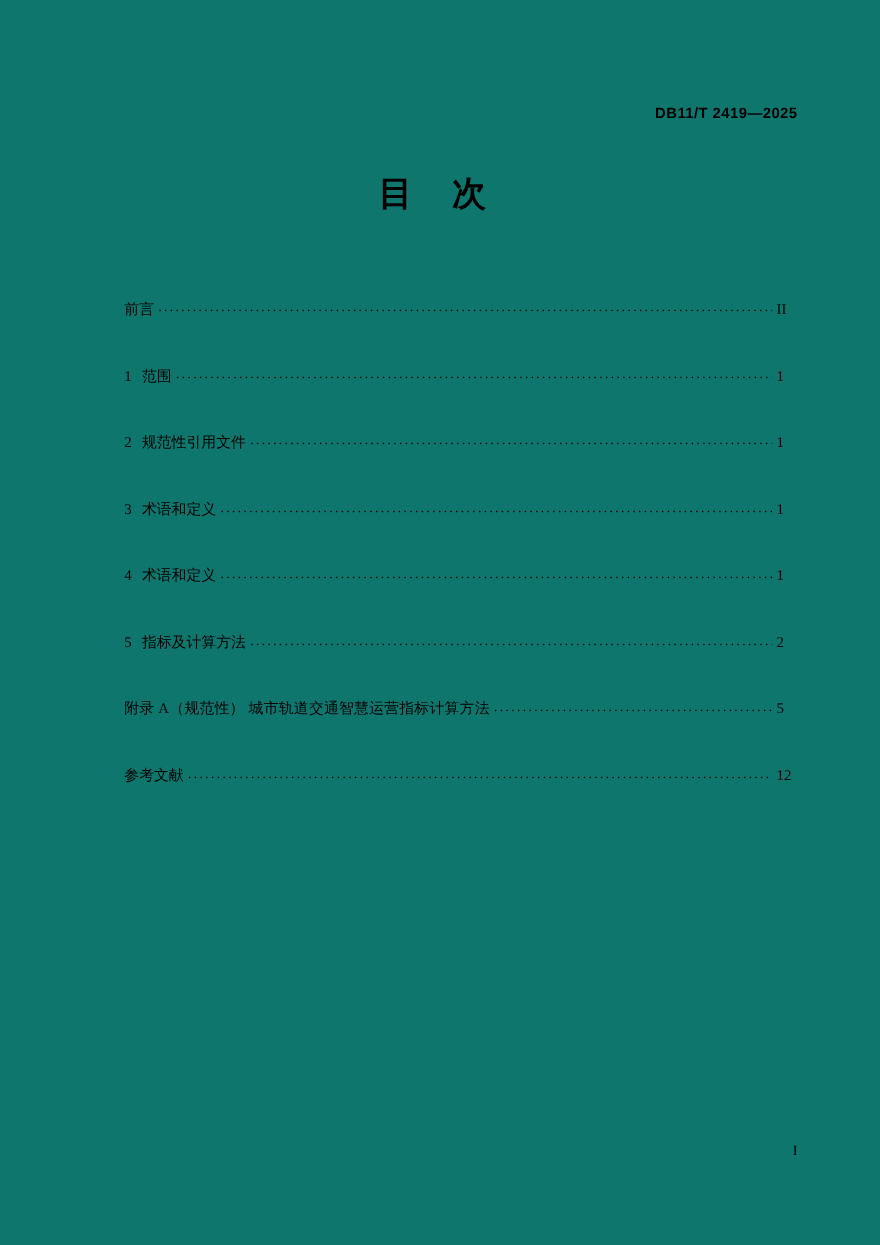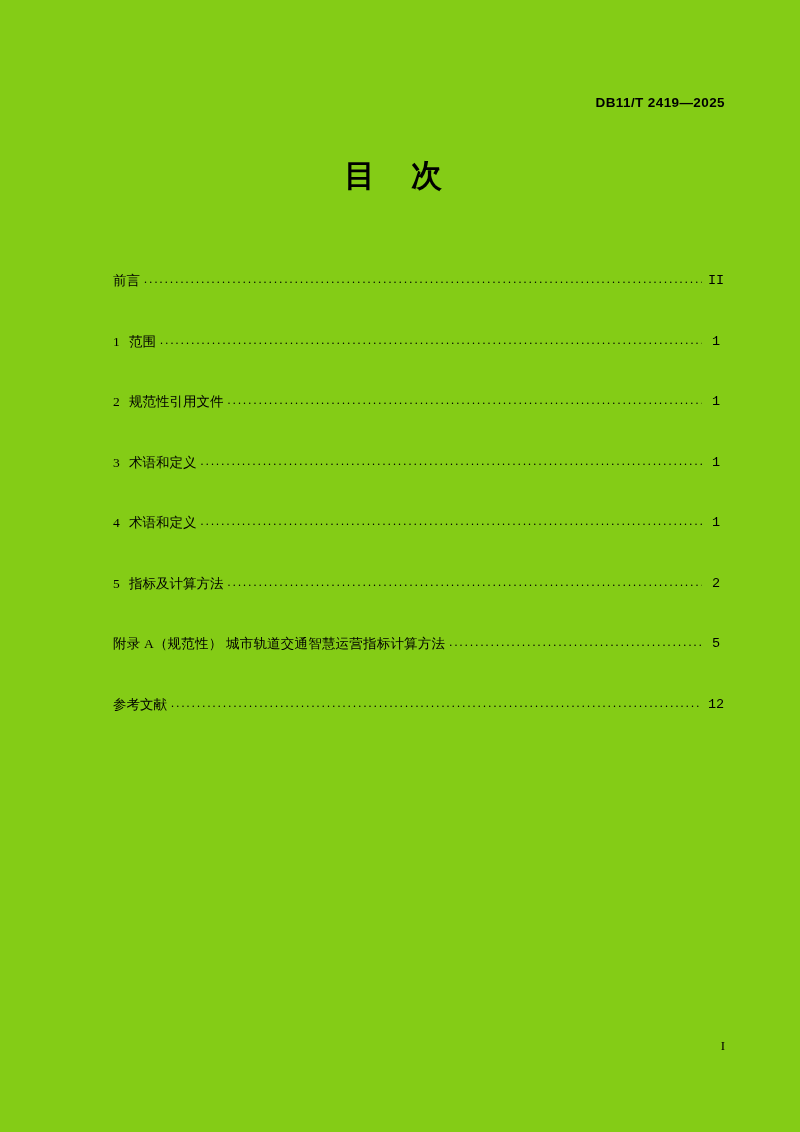--- a/index.html
+++ b/index.html
@@ -9,21 +9,21 @@
   }
   body {
     font-family: "Liberation Serif", "DejaVu Serif", serif;
     color: #000000;
   }
   .page {
     position: relative;
     width: 800px;
     height: 1132px;
     margin: 0 auto;
-    background: #84cc16;
+    background: #0f766e;
     overflow: hidden;
     box-sizing: border-box;
   }
   
   .doc-header {
     position: absolute;
     top: 95px;
     right: 75px;
     font-family: "Liberation Sans", "DejaVu Sans", sans-serif;
     font-weight: bold;
@@ -71,23 +71,23 @@
     overflow: hidden;
     white-space: nowrap;
     letter-spacing: 2.2px;
     font-size: 12px;
     color: #000;
     transform: translateY(-1px);
   }
   .toc-row .page-no {
     flex: 0 0 auto;
     padding-left: 4px;
-    text-align: center;
+    text-align: left;
     min-width: 20px;
-    font-family: Liberation Mono, monospace;
+    font-family: Liberation Serif, serif;
   }
   .toc-row.annex .label {
     letter-spacing: 0.2px;
   }
   
   .footer-page {
     position: absolute;
     bottom: 78px;
     right: 75px;
     font-size: 13px;

